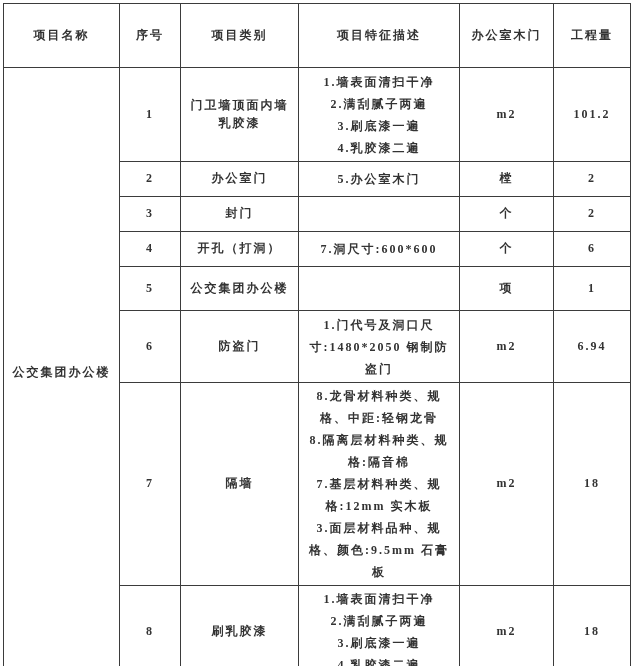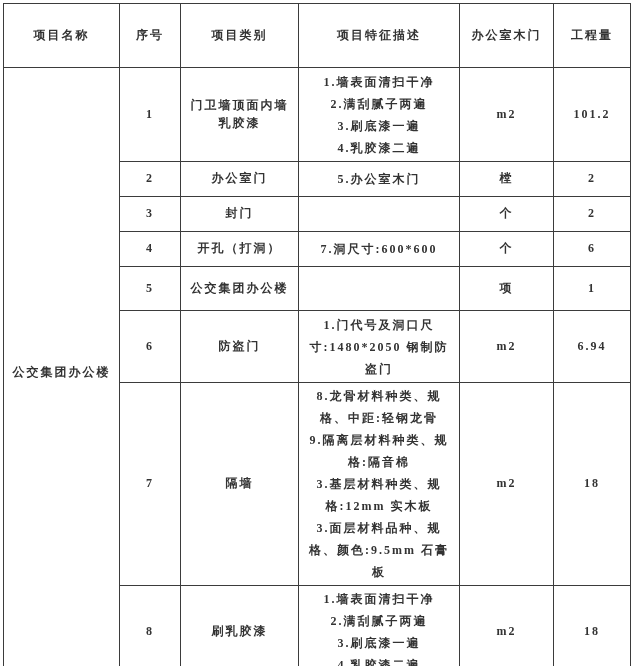--- a/index.html
+++ b/index.html
@@ -137,22 +137,22 @@
         <div class="line">1.门代号及洞口尺寸:1480*2050 钢制防盗门</div>
       </td>
       <td class="center num">m2</td>
       <td class="center num">6.94</td>
     </tr>
     <tr class="r7">
       <td class="center num">7</td>
       <td class="center">隔墙</td>
       <td class="feat">
         <div class="line">8.龙骨材料种类、规格、中距:轻钢龙骨</div>
-        <div class="line">9.隔离层材料种类、规格:隔音棉</div>
-        <div class="line">3.基层材料种类、规格:12mm 实木板</div>
+        <div class="line">8.隔离层材料种类、规格:隔音棉</div>
+        <div class="line">7.基层材料种类、规格:12mm 实木板</div>
         <div class="line">3.面层材料品种、规格、颜色:9.5mm 石膏板</div>
       </td>
       <td class="center num">m2</td>
       <td class="center num">18</td>
     </tr>
     <tr class="r8">
       <td class="center num">8</td>
       <td class="center">刷乳胶漆</td>
       <td class="feat">
         <div class="line">1.墙表面清扫干净</div>

